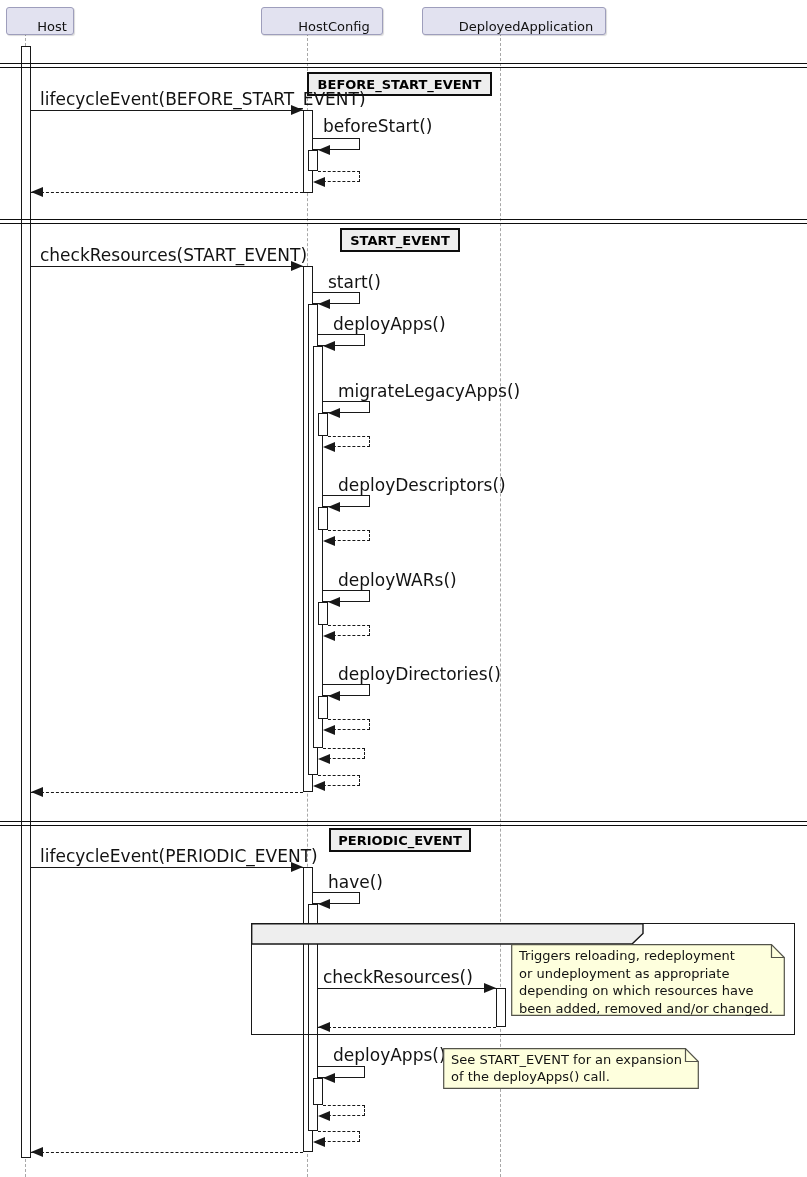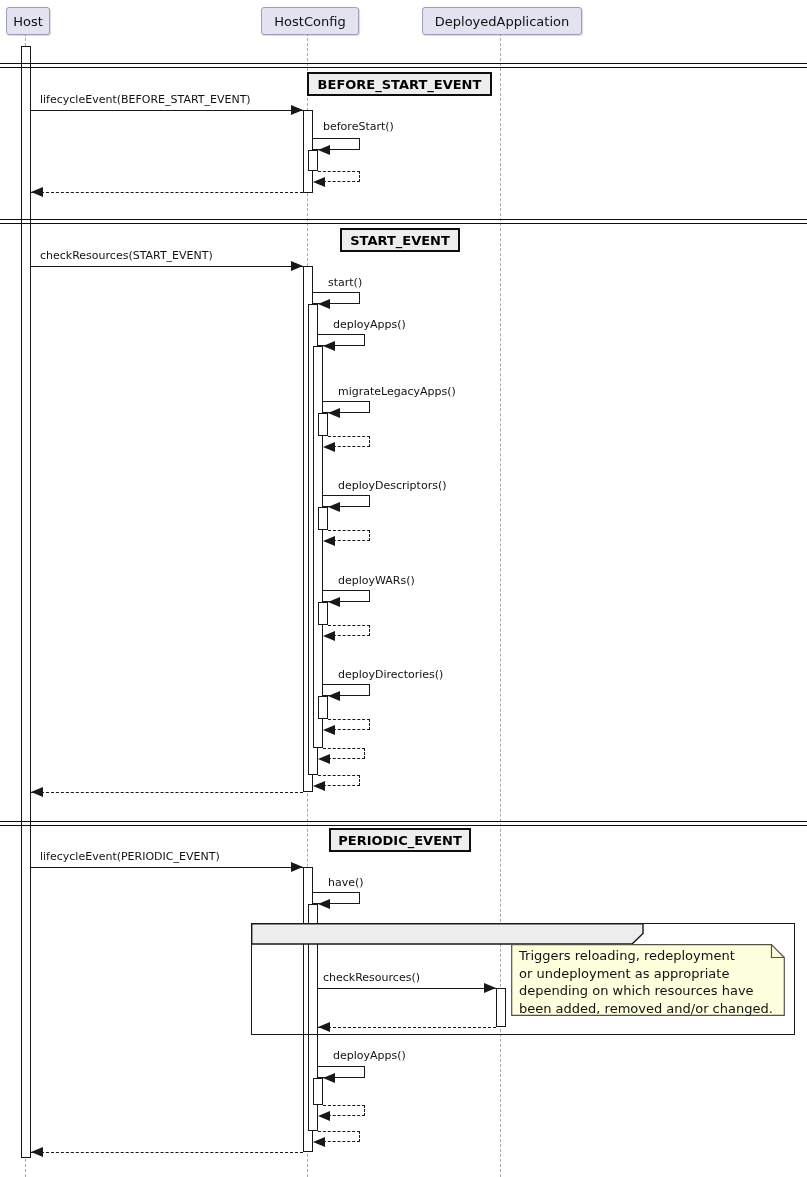--- a/index.html
+++ b/index.html
@@ -1,26 +1,26 @@
 <!DOCTYPE html>
 <html><head>
 <meta charset="utf-8">
 <style>
   html,body{margin:0;padding:0;background:#fff;}
   #canvas{position:relative;width:807px;height:1177px;background:#fff;overflow:hidden;
           font-family:"DejaVu Sans",sans-serif;}
   .ll{position:absolute;width:0;border-left:1px dashed #A8A8A8;}
   .pbox{position:absolute;background:#E2E2F0;border:1px solid #9E9EBC;border-radius:3px;
-        font-size:13px;color:#111;display:flex;align-items:center;justify-content:center;
-        box-shadow:1px 1px 1px rgba(0,0,0,0.15);}
+        font-size:13px;color:#111;display:flex;align-items:flex-end;justify-content:center;
+        box-shadow:1px 1px 1px rgba(0,0,0,0.15);padding-left:24px;}
   .bar{position:absolute;width:10px;background:#fff;border:1.2px solid #181818;box-sizing:border-box;}
   .divline{position:absolute;left:0;width:807px;height:0;border-top:1.4px solid #0e0e0e;}
   .divbox{position:absolute;background:#EEEEEE;border:2px solid #0e0e0e;box-sizing:border-box;
           font-size:13px;font-weight:bold;color:#000;display:flex;align-items:center;justify-content:center;margin-top:16px;}
-  .msg{position:absolute;font-size:11px;color:#121212;white-space:nowrap;line-height:15px;}
+  .msg{position:absolute;font-size:17px;color:#121212;white-space:nowrap;line-height:15px;}
   .line{position:absolute;height:0;border-top:1.3px solid #181818;}
   .dline{position:absolute;height:0;border-top:1.3px dashed #181818;}
   .call{position:absolute;border:1.3px solid #181818;border-left:none;box-sizing:border-box;background:transparent;}
   .ret{position:absolute;border:1.3px dashed #181818;border-left:none;box-sizing:border-box;background:transparent;}
   .arrR{position:absolute;width:0;height:0;border-top:5px solid transparent;
         border-bottom:5px solid transparent;border-left:12px solid #181818;}
   .arrL{position:absolute;width:0;height:0;border-top:5px solid transparent;
         border-bottom:5px solid transparent;border-right:12px solid #181818;}
   .frame{position:absolute;border:1.6px solid #181818;box-sizing:border-box;background:transparent;}
   .framelabel{position:absolute;left:11px;top:2px;font-size:13px;font-weight:bold;color:#000;white-space:nowrap;}
@@ -166,20 +166,28 @@
 depending on which resources have
 been added, removed and/or changed.</div>
   </div>
 
   <div class="msg" style="left:333px;top:1048px">deployApps()</div>
   <div class="call" style="left:318px;top:1066px;width:47px;height:12px"></div>
   <div class="arrL" style="left:323px;top:1073px"></div>
   <div class="ret" style="left:323px;top:1105px;width:42px;height:11px"></div>
   <div class="arrL" style="left:318px;top:1111px"></div>
 
+  <div class="note" style="left:443px;top:1048px;width:256px;height:41px">
+    <svg width="256" height="41" viewBox="0 0 256 41" style="position:absolute;left:0;top:0">
+      <polygon points="0.7,0.7 242.5,0.7 255.3,13.5 255.3,40.3 0.7,40.3" fill="#FEFFDD" stroke="#53534A" stroke-width="1.2"></polygon>
+      <polyline points="242.5,0.7 242.5,13.5 255.3,13.5" fill="none" stroke="#53534A" stroke-width="1.2"></polyline>
+    </svg>
+    <div class="notetext" style="line-height:17px">See START_EVENT for an expansion
+of the deployApps() call.</div>
+  </div>
 
   <div class="ret" style="left:318px;top:1131px;width:42px;height:11px"></div>
   <div class="arrL" style="left:313px;top:1137px"></div>
 
   <div class="dline" style="left:31px;top:1152px;width:272px"></div>
   <div class="arrL" style="left:31px;top:1147px"></div>
 
 </div>
 
 </body></html>

